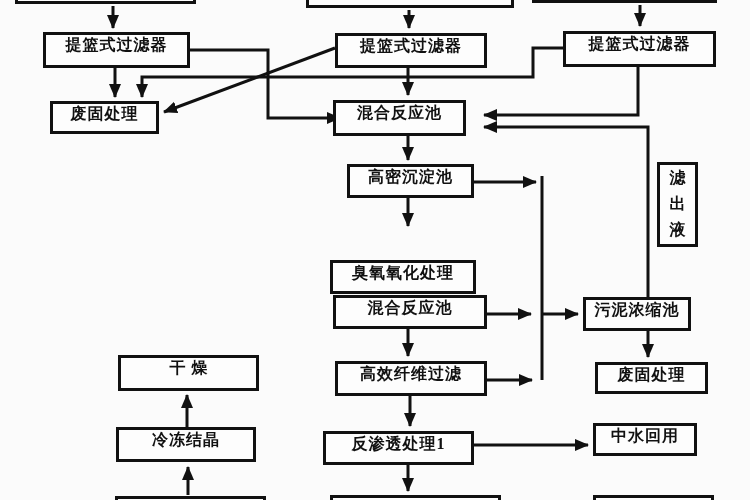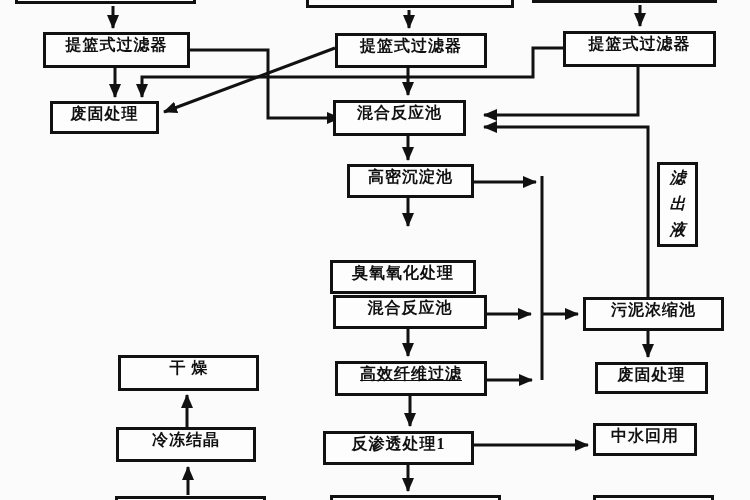--- a/index.html
+++ b/index.html
@@ -28,21 +28,20 @@
   }
   .node.partial{background:#fdfdfd;}
   .vbox{white-space:normal;}
   .vbox span{
     display:block;
     width:22px;
     word-break:break-all;
     line-height:26px;
     text-align:center;
     letter-spacing:0;
-    font-style:italic;
   }
   .wide{letter-spacing:6px;text-indent:6px;}
 </style>
 </head>
 <body>
 
 <div id="stage">
 
   <svg id="wires" width="750" height="500" viewBox="0 0 750 500">
     <defs>
@@ -111,28 +110,28 @@
   </div>
   <div class="node" style="left:347px;top:164px;width:127px;height:34px;">
     <span>高密沉淀池</span>
   </div>
   <div class="node" style="left:330px;top:231px;width:146px;height:34px;margin-top:29px;">
     <span>臭氧氧化处理</span>
   </div>
   <div class="node" style="left:333px;top:295px;width:154px;height:34px;">
     <span>混合反应池</span>
   </div>
-  <div class="node" style="left:335px;top:361px;width:152px;height:35px;text-decoration:underline;">
+  <div class="node" style="left:335px;top:361px;width:152px;height:35px;">
     <span>高效纤维过滤</span>
   </div>
   <div class="node" style="left:323px;top:431px;width:151px;height:34px;">
     <span>反渗透处理1</span>
   </div>
 
-  <div class="node" style="left:583px;top:297px;width:141px;height:34px;">
+  <div class="node" style="left:583px;top:297px;width:108px;height:34px;">
     <span>污泥浓缩池</span>
   </div>
   <div class="node" style="left:595px;top:362px;width:113px;height:32px;">
     <span>废固处理</span>
   </div>
   <div class="node" style="left:593px;top:423px;width:104px;height:33px;">
     <span>中水回用</span>
   </div>
 
   <div class="node vbox" style="left:657px;top:162px;width:41px;height:85px;">

